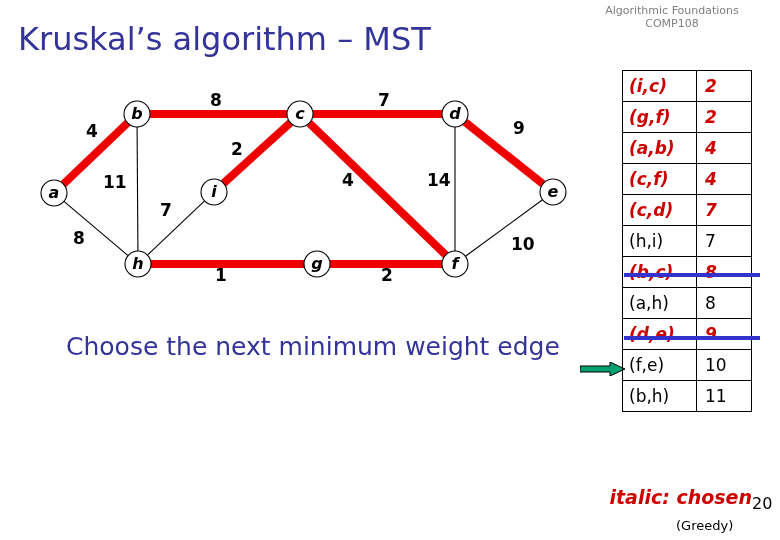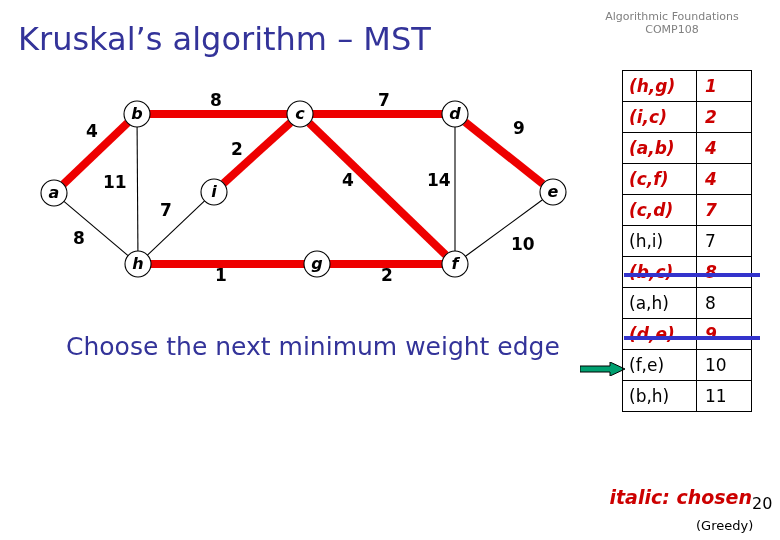--- a/index.html
+++ b/index.html
@@ -1,21 +1,21 @@
 <!DOCTYPE html>
 <html><head>
 <meta charset="utf-8">
 <style>
   html,body{margin:0;padding:0;}
   body{
     width:780px;height:540px;background:#ffffff;position:relative;overflow:hidden;
     font-family:"Liberation Sans", sans-serif;
   }
   .hdr{
-    position:absolute;top:10px;right:8px;width:200px;text-align:center;
+    position:absolute;top:4px;right:8px;width:200px;text-align:center;
     color:#808080;font-size:11px;line-height:13px;font-family:"DejaVu Sans",sans-serif;
   }
   .title{
     position:absolute;left:18px;top:16px;width:600px;
     color:#333399;font-size:32px;line-height:46px;font-weight:400;
     font-family:"DejaVu Sans",sans-serif;letter-spacing:0px;
   }
   .caption{
     position:absolute;left:42px;top:332px;width:560px;
     color:#333399;font-size:25px;line-height:30px;
@@ -49,21 +49,21 @@
   .legend{
     position:absolute;left:600px;top:486px;width:152px;text-align:right;
     color:#cc0000;font-size:19px;font-style:italic;font-weight:bold;
     font-family:"DejaVu Sans",sans-serif;
   }
   .pageno{
     position:absolute;left:752px;top:494px;color:#000;font-size:16px;
     font-family:"DejaVu Sans",sans-serif;
   }
   .greedy{
-    position:absolute;left:696px;top:518px;color:#000;font-size:13px;
+    position:absolute;left:676px;top:518px;color:#000;font-size:13px;
     font-family:"DejaVu Sans",sans-serif;
   }
 </style>
 </head>
 <body>
 
 <div class="hdr">
   <div>Algorithmic Foundations</div>
   <div>COMP108</div>
 </div>
@@ -121,25 +121,25 @@
 
 <div class="caption">Choose the next minimum weight edge</div>
 
 <svg class="arrow" viewBox="0 0 46 14">
   <path d="M0 4 H30 V0 L45 7 L30 14 V10 H0 Z" fill="#00a070" stroke="#000000" stroke-width="1"></path>
 </svg>
 
 <table class="tbl">
   <tbody id="tbody">
       <tr class="chosen">
-        <td>(h,g)</td>
-        <td class="w">1</td>
+        <td>(i,c)</td>
+        <td class="w">2</td>
       </tr>
       <tr class="chosen">
-        <td>(i,c)</td>
+        <td>(g,f)</td>
         <td class="w">2</td>
       </tr>
       <tr class="chosen">
         <td>(a,b)</td>
         <td class="w">4</td>
       </tr>
       <tr class="chosen">
         <td>(c,f)</td>
         <td class="w">4</td>
       </tr>

